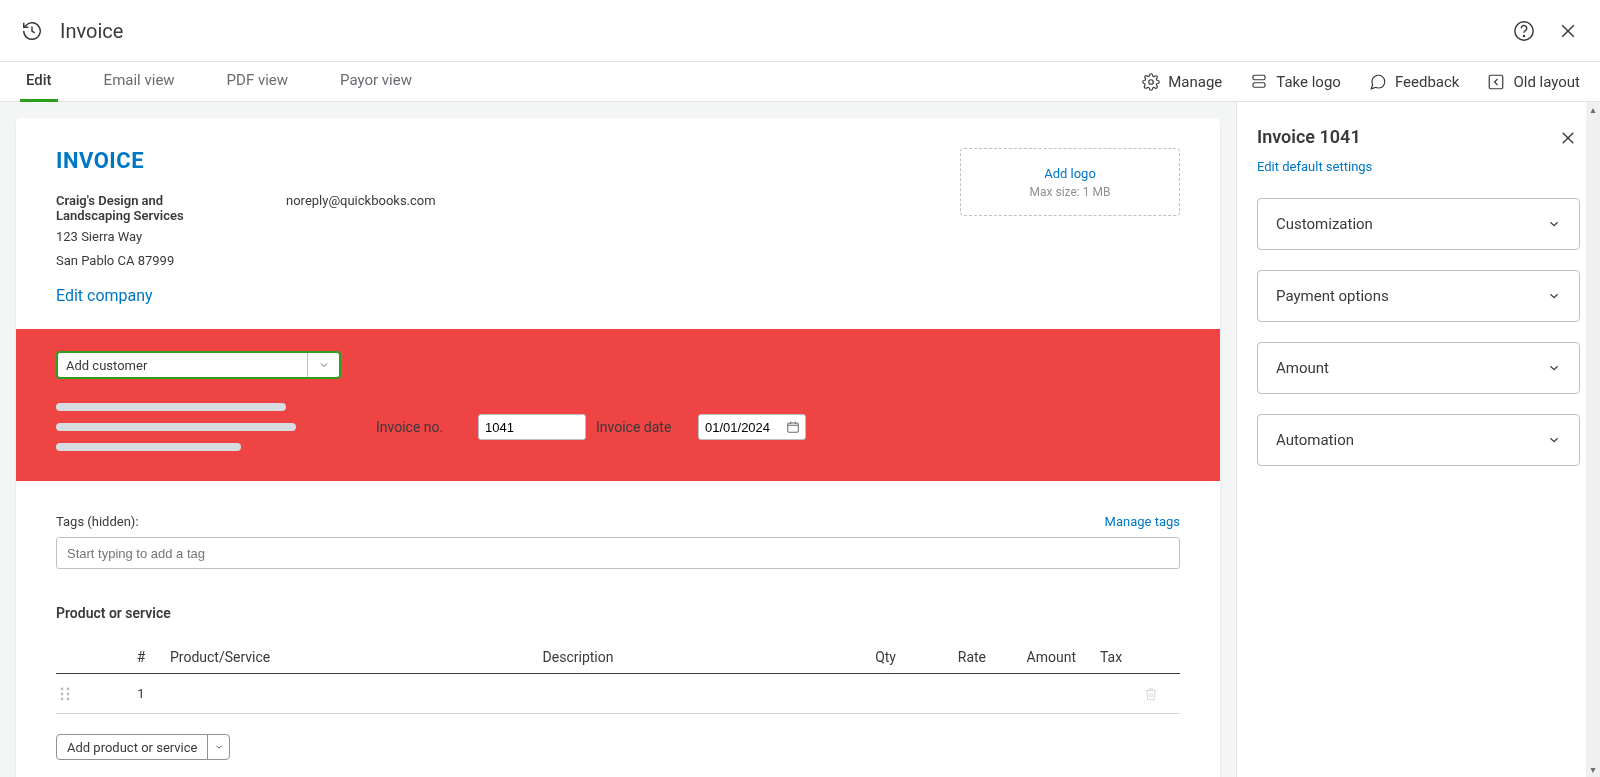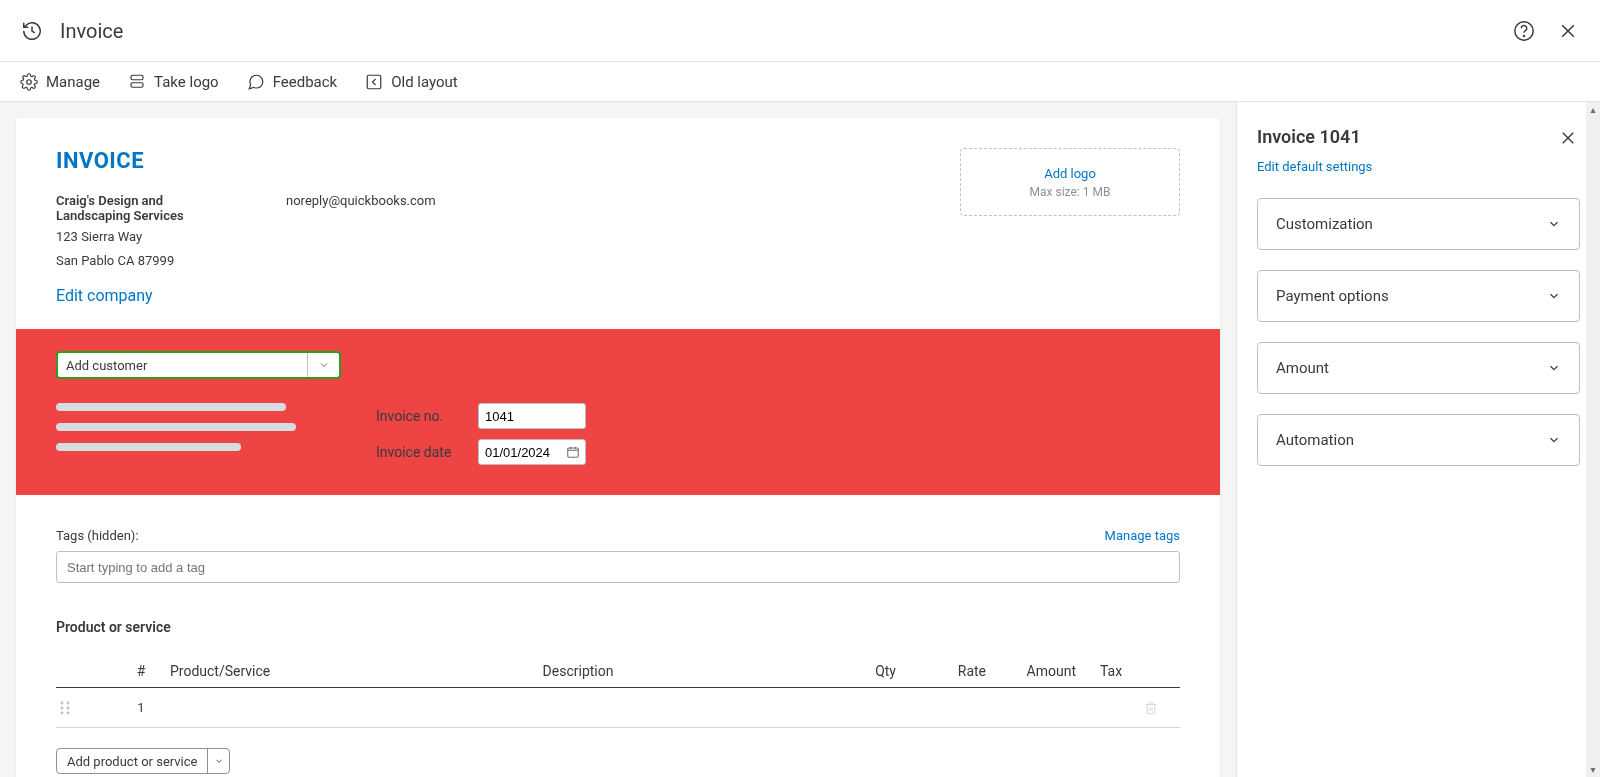--- a/index.html
+++ b/index.html
@@ -194,21 +194,21 @@
   flex-direction: column;
   gap: 12px;
 }
 .skel {
   height: 8px;
   border-radius: 4px;
   background: #d7dce0;
 }
 .inv-fields {
   display: flex;
-  flex-direction: column;
+  flex-direction: row;
   gap: 10px;
 }
 .inv-field-row { display: flex; align-items: center; gap: 18px; }
 .inv-field-row label { font-size: 14px; min-width: 84px; color: #393a3d; }
 .text-input {
   border: 1px solid #babec5;
   border-radius: 3px;
   height: 26px;
   font-size: 13px;
   padding: 0 6px;
@@ -373,20 +373,26 @@
     <div class="icon-btn">
       <svg width="20" height="20" viewBox="0 0 24 24" fill="none" stroke="#393a3d" stroke-width="1.8">
           <line x1="5" y1="5" x2="19" y2="19"></line>
           <line x1="19" y1="5" x2="5" y2="19"></line>
         </svg>
     </div>
   </div>
 </div>
 
 <div class="tab-row">
+  <div class="tabs">
+    <div class="tab active">Edit</div>
+    <div class="tab">Email view</div>
+    <div class="tab">PDF view</div>
+    <div class="tab">Payor view</div>
+  </div>
   <div class="toolbar-actions">
     <div class="action-item">
       <span>
         <svg width="18" height="18" viewBox="0 0 24 24" fill="none" stroke="#393a3d" stroke-width="1.6">
             <circle cx="12" cy="12" r="3"></circle>
             <path d="M19.4 15a1.7 1.7 0 0 0 .34 1.87l.06.06a2 2 0 1 1-2.83 2.83l-.06-.06a1.7 1.7 0 0 0-1.87-.34 1.7 1.7 0 0 0-1 1.56V21a2 2 0 1 1-4 0v-.09a1.7 1.7 0 0 0-1.11-1.56 1.7 1.7 0 0 0-1.87.34l-.6.06a2 2 0 1 1-2.83-2.83l.06-.06a1.7 1.7 0 0 0 .34-1.87 1.7 1.7 0 0 0-1.56-1H3a2 2 0 1 1 0-4h.09a1.7 1.7 0 0 0 1.56-1.11 1.7 1.7 0 0 0-.34-1.87l-.06-.06a2 2 0 1 1 2.83-2.83l.06.06a1.7 1.7 0 0 0 1.87.34h.0a1.7 1.7 0 0 0 1-1.56V3a2 2 0 1 1 4 0v.09a1.7 1.7 0 0 0 1 1.56 1.7 1.7 0 0 0 1.87-.34l.06-.06a2 2 0 1 1 2.83 2.83l-.06.06a1.7 1.7 0 0 0-.34 1.87v0a1.7 1.7 0 0 0 1.56 1H21a2 2 0 1 1 0 4h-.09a1.7 1.7 0 0 0-1.56 1z"></path>
           </svg>
       </span>
       <span>Manage</span>
     </div>

